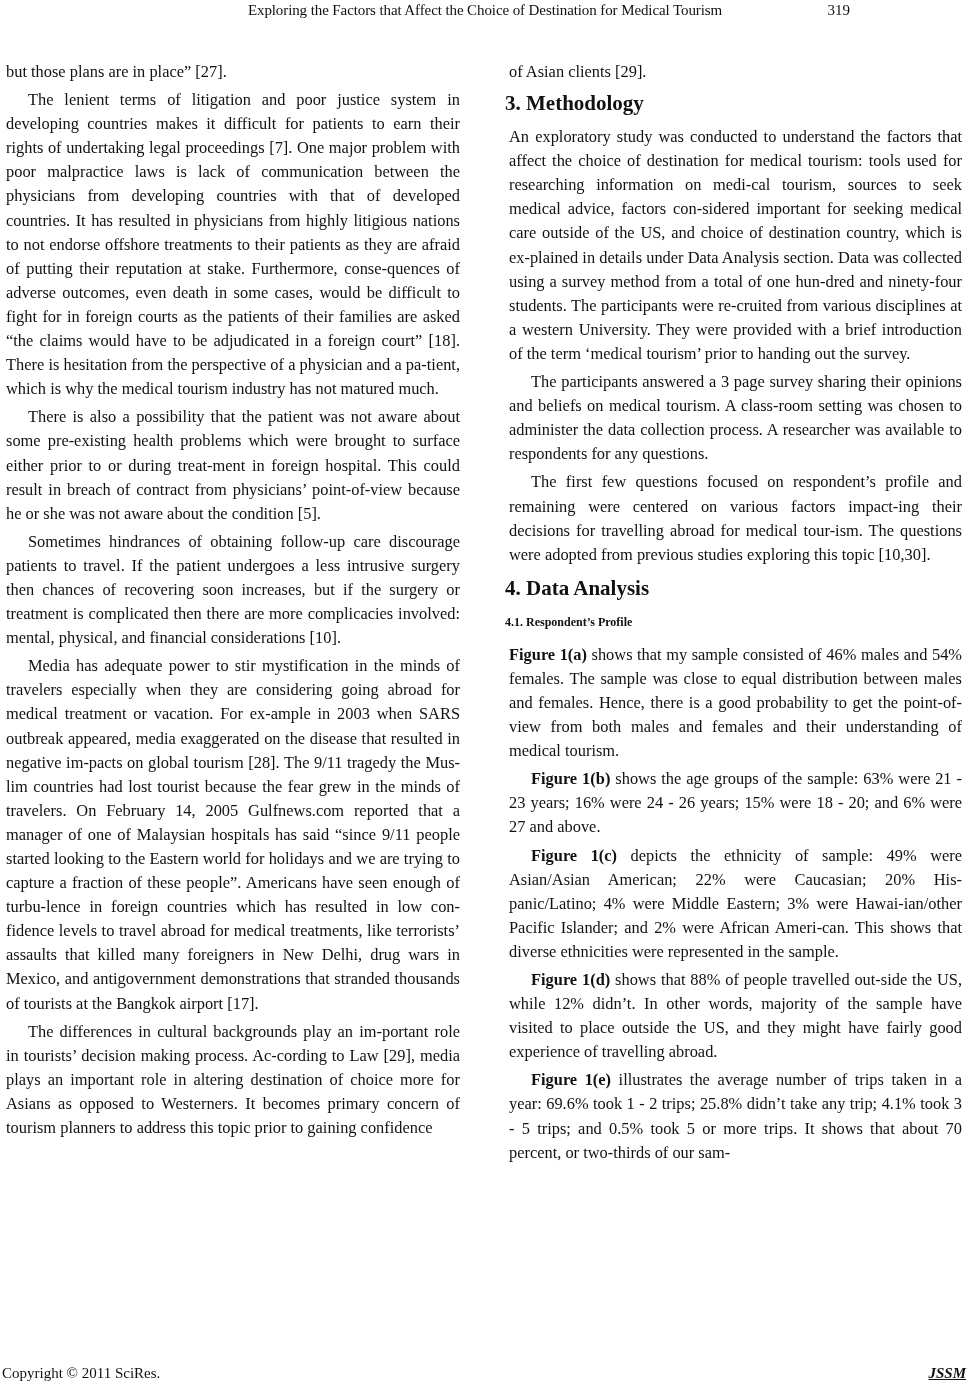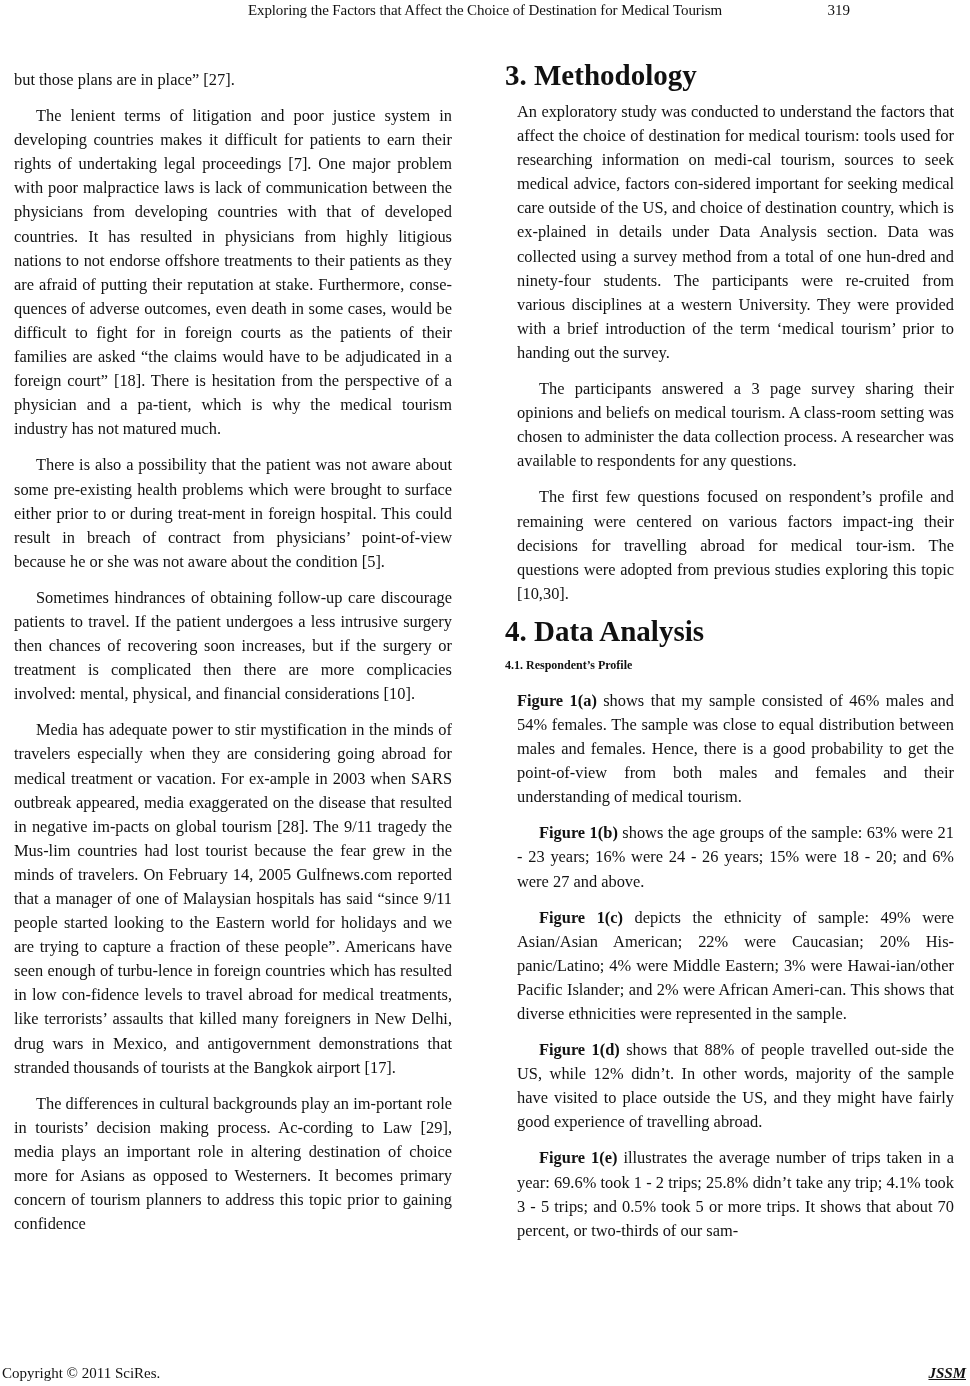--- a/index.html
+++ b/index.html
@@ -12,23 +12,23 @@
     font-size: 15px; line-height: 20px;
   }
   .running-head .title { position: absolute; left: 0; width: 970px; text-align: center; top: 0; letter-spacing: -0.1px; }
   .running-head .pageno { position: absolute; right: 4px; top: 0; }
   .col {
     position: absolute; top: 56px; font-size: 16.4px; line-height: 24.1px;
     text-align: justify; hyphens: none;
   }
   .col.left { left: 2px; width: 462px; }
   .col.right { left: 505px; width: 461px; }
-  .col p { margin: 12px; }
+  .col p { margin: 4px; }
   .col p.indent { text-indent: 22px; }
-  .h1 { font-weight: bold; font-size: 29px; line-height: 26px; margin: 8px 0 9px 0; }
+  .h1 { font-weight: bold; font-size: 21px; line-height: 26px; margin: 8px 0 9px 0; }
   .h2 { font-weight: bold; font-size: 12px; line-height: 24px; margin: 6px 0 9px 0; }
   .h1.first { margin-top: 6px; }
   b { font-weight: bold; }
   .footer {
     position: absolute; top: 1363px; left: 0; width: 970px; height: 22px;
     font-size: 15px; line-height: 20px;
   }
   .footer .copy { position: absolute; left: 2px; }
   .footer .journal { position: absolute; right: 4px; font-weight: bold; font-style: italic; text-decoration: underline; }
 </style>
@@ -43,20 +43,21 @@
 <div class="col left">
   <p>but those plans are in place” [27].</p>
   <p class="indent">The lenient terms of litigation and poor justice system in developing countries makes it difficult for patients to earn their rights of undertaking legal proceedings [7]. One major problem with poor malpractice laws is lack of communication between the physicians from developing countries with that of developed countries. It has resulted in physicians from highly litigious nations to not endorse offshore treatments to their patients as they are afraid of putting their reputation at stake. Furthermore, conse-quences of adverse outcomes, even death in some cases, would be difficult to fight for in foreign courts as the patients of their families are asked “the claims would have to be adjudicated in a foreign court” [18]. There is hesitation from the perspective of a physician and a pa-tient, which is why the medical tourism industry has not matured much.</p>
   <p class="indent">There is also a possibility that the patient was not aware about some pre-existing health problems which were brought to surface either prior to or during treat-ment in foreign hospital. This could result in breach of contract from physicians’ point-of-view because he or she was not aware about the condition [5].</p>
   <p class="indent">Sometimes hindrances of obtaining follow-up care discourage patients to travel. If the patient undergoes a less intrusive surgery then chances of recovering soon increases, but if the surgery or treatment is complicated then there are more complicacies involved: mental, physical, and financial considerations [10].</p>
   <p class="indent">Media has adequate power to stir mystification in the minds of travelers especially when they are considering going abroad for medical treatment or vacation. For ex-ample in 2003 when SARS outbreak appeared, media exaggerated on the disease that resulted in negative im-pacts on global tourism [28]. The 9/11 tragedy the Mus-lim countries had lost tourist because the fear grew in the minds of travelers. On February 14, 2005 Gulfnews.com reported that a manager of one of Malaysian hospitals has said “since 9/11 people started looking to the Eastern world for holidays and we are trying to capture a fraction of these people”. Americans have seen enough of turbu-lence in foreign countries which has resulted in low con-fidence levels to travel abroad for medical treatments, like terrorists’ assaults that killed many foreigners in New Delhi, drug wars in Mexico, and antigovernment demonstrations that stranded thousands of tourists at the Bangkok airport [17].</p>
   <p class="indent">The differences in cultural backgrounds play an im-portant role in tourists’ decision making process. Ac-cording to Law [29], media plays an important role in altering destination of choice more for Asians as opposed to Westerners. It becomes primary concern of tourism planners to address this topic prior to gaining confidence</p>
 </div>
 
 <div class="col right">
+  <p>of Asian clients [29].</p>
 
   <div class="h1 first">3. Methodology</div>
   <p>An exploratory study was conducted to understand the factors that affect the choice of destination for medical tourism: tools used for researching information on medi-cal tourism, sources to seek medical advice, factors con-sidered important for seeking medical care outside of the US, and choice of destination country, which is ex-plained in details under Data Analysis section. Data was collected using a survey method from a total of one hun-dred and ninety-four students. The participants were re-cruited from various disciplines at a western University. They were provided with a brief introduction of the term ‘medical tourism’ prior to handing out the survey.</p>
   <p class="indent">The participants answered a 3 page survey sharing their opinions and beliefs on medical tourism. A class-room setting was chosen to administer the data collection process. A researcher was available to respondents for any questions.</p>
   <p class="indent">The first few questions focused on respondent’s profile and remaining were centered on various factors impact-ing their decisions for travelling abroad for medical tour-ism. The questions were adopted from previous studies exploring this topic [10,30].</p>
 
   <div class="h1">4. Data Analysis</div>
   <div class="h2">4.1. Respondent’s Profile</div>
 
   <p><b>Figure 1(a)</b><span> shows that my sample consisted of 46% males and 54% females. The sample was close to equal distribution between males and females. Hence, there is a good probability to get the point-of-view from both males and females and their understanding of medical tourism.</span></p>

